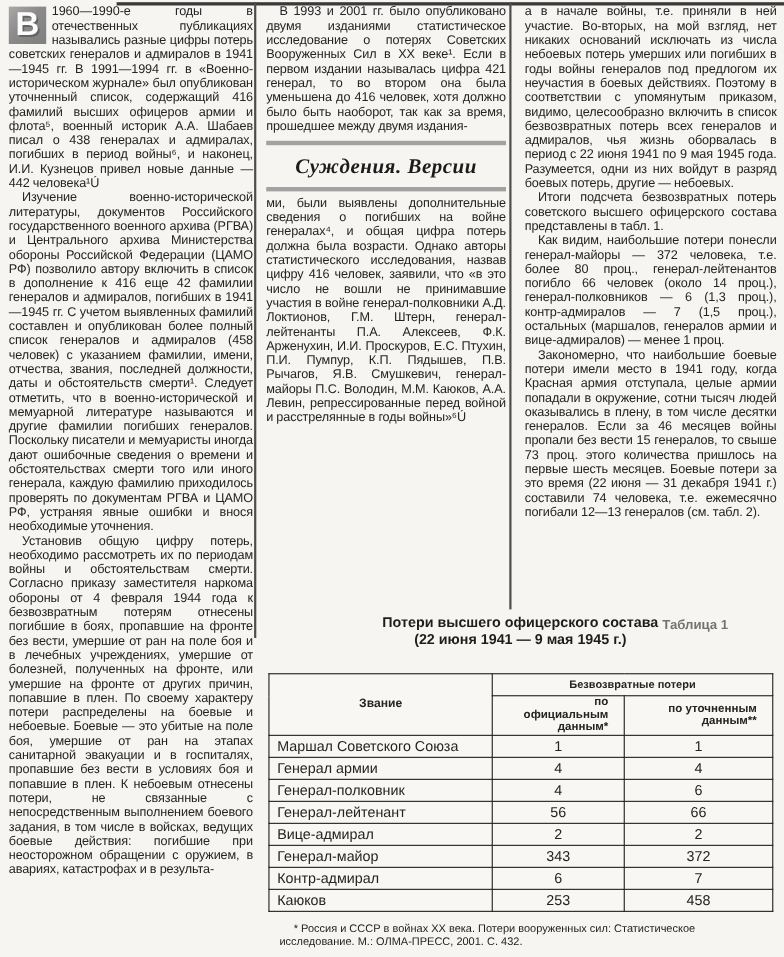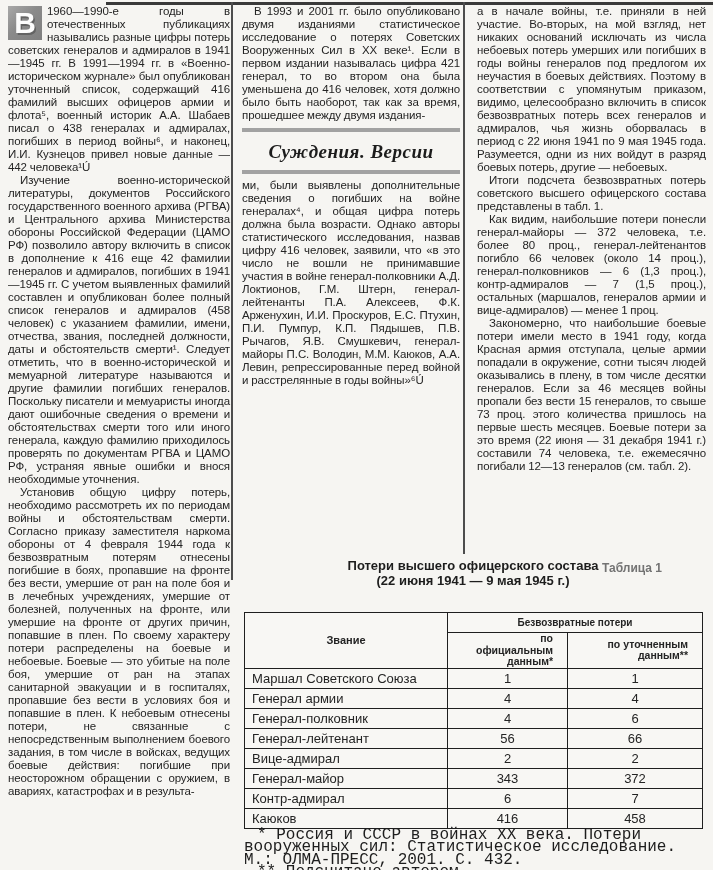--- a/index.html
+++ b/index.html
@@ -49,22 +49,22 @@
   table.tbl{border-collapse:collapse;width:458px;table-layout:fixed;background:#f8f7f4;}
   .tbl th,.tbl td{border:1.6px solid #1f1f1f;padding:0;}
   .tbl .group-h{height:19px;font-size:10px;font-weight:bold;text-align:center;}
   .tbl .rank-h{font-size:11px;font-weight:bold;text-align:center;}
   .tbl .sub-h{height:30px;font-size:10.5px;line-height:11.5px;font-weight:bold;text-align:right;padding:0 14px;}
   .tbl td{height:19px;font-size:13px;margin-top:33px;}
   .tbl td.rank{text-align:left;padding-left:7px;}
   .tbl td.num{text-align:center;}
   .footnotes{left:244px;top:829px;width:464px;}
   .footnotes p{
-    margin:0;font-family:Liberation Mono, monospace;
-    font-size:16px;line-height:12.3px;color:#1d1d1d;text-indent:13px;
+    margin:10px;font-family:Liberation Sans, sans-serif;
+    font-size:10px;line-height:12.3px;color:#1d1d1d;text-indent:13px;
   }
 </style>
 </head>
 <body>
 
 <div class="abs rule-top"></div>
 <div class="abs vsep vsep1"></div>
 <div class="abs vsep vsep2"></div>
 
 <div class="abs col col1">
@@ -147,21 +147,21 @@
         <td class="num">343</td>
         <td class="num">372</td>
       </tr>
       <tr>
         <td class="rank">Контр-адмирал</td>
         <td class="num">6</td>
         <td class="num">7</td>
       </tr>
       <tr>
         <td class="rank">Каюков</td>
-        <td class="num">416</td>
+        <td class="num">253</td>
         <td class="num">458</td>
       </tr>
     </tbody>
   </table>
 </div>
 
 <div class="abs footnotes">
   <p>* Россия и СССР в войнах XX века. Потери вооруженных сил: Статистическое исследование. М.: ОЛМА-ПРЕСС, 2001. С. 432.</p>
   <p>** Подсчитано автором.</p>
 </div>

